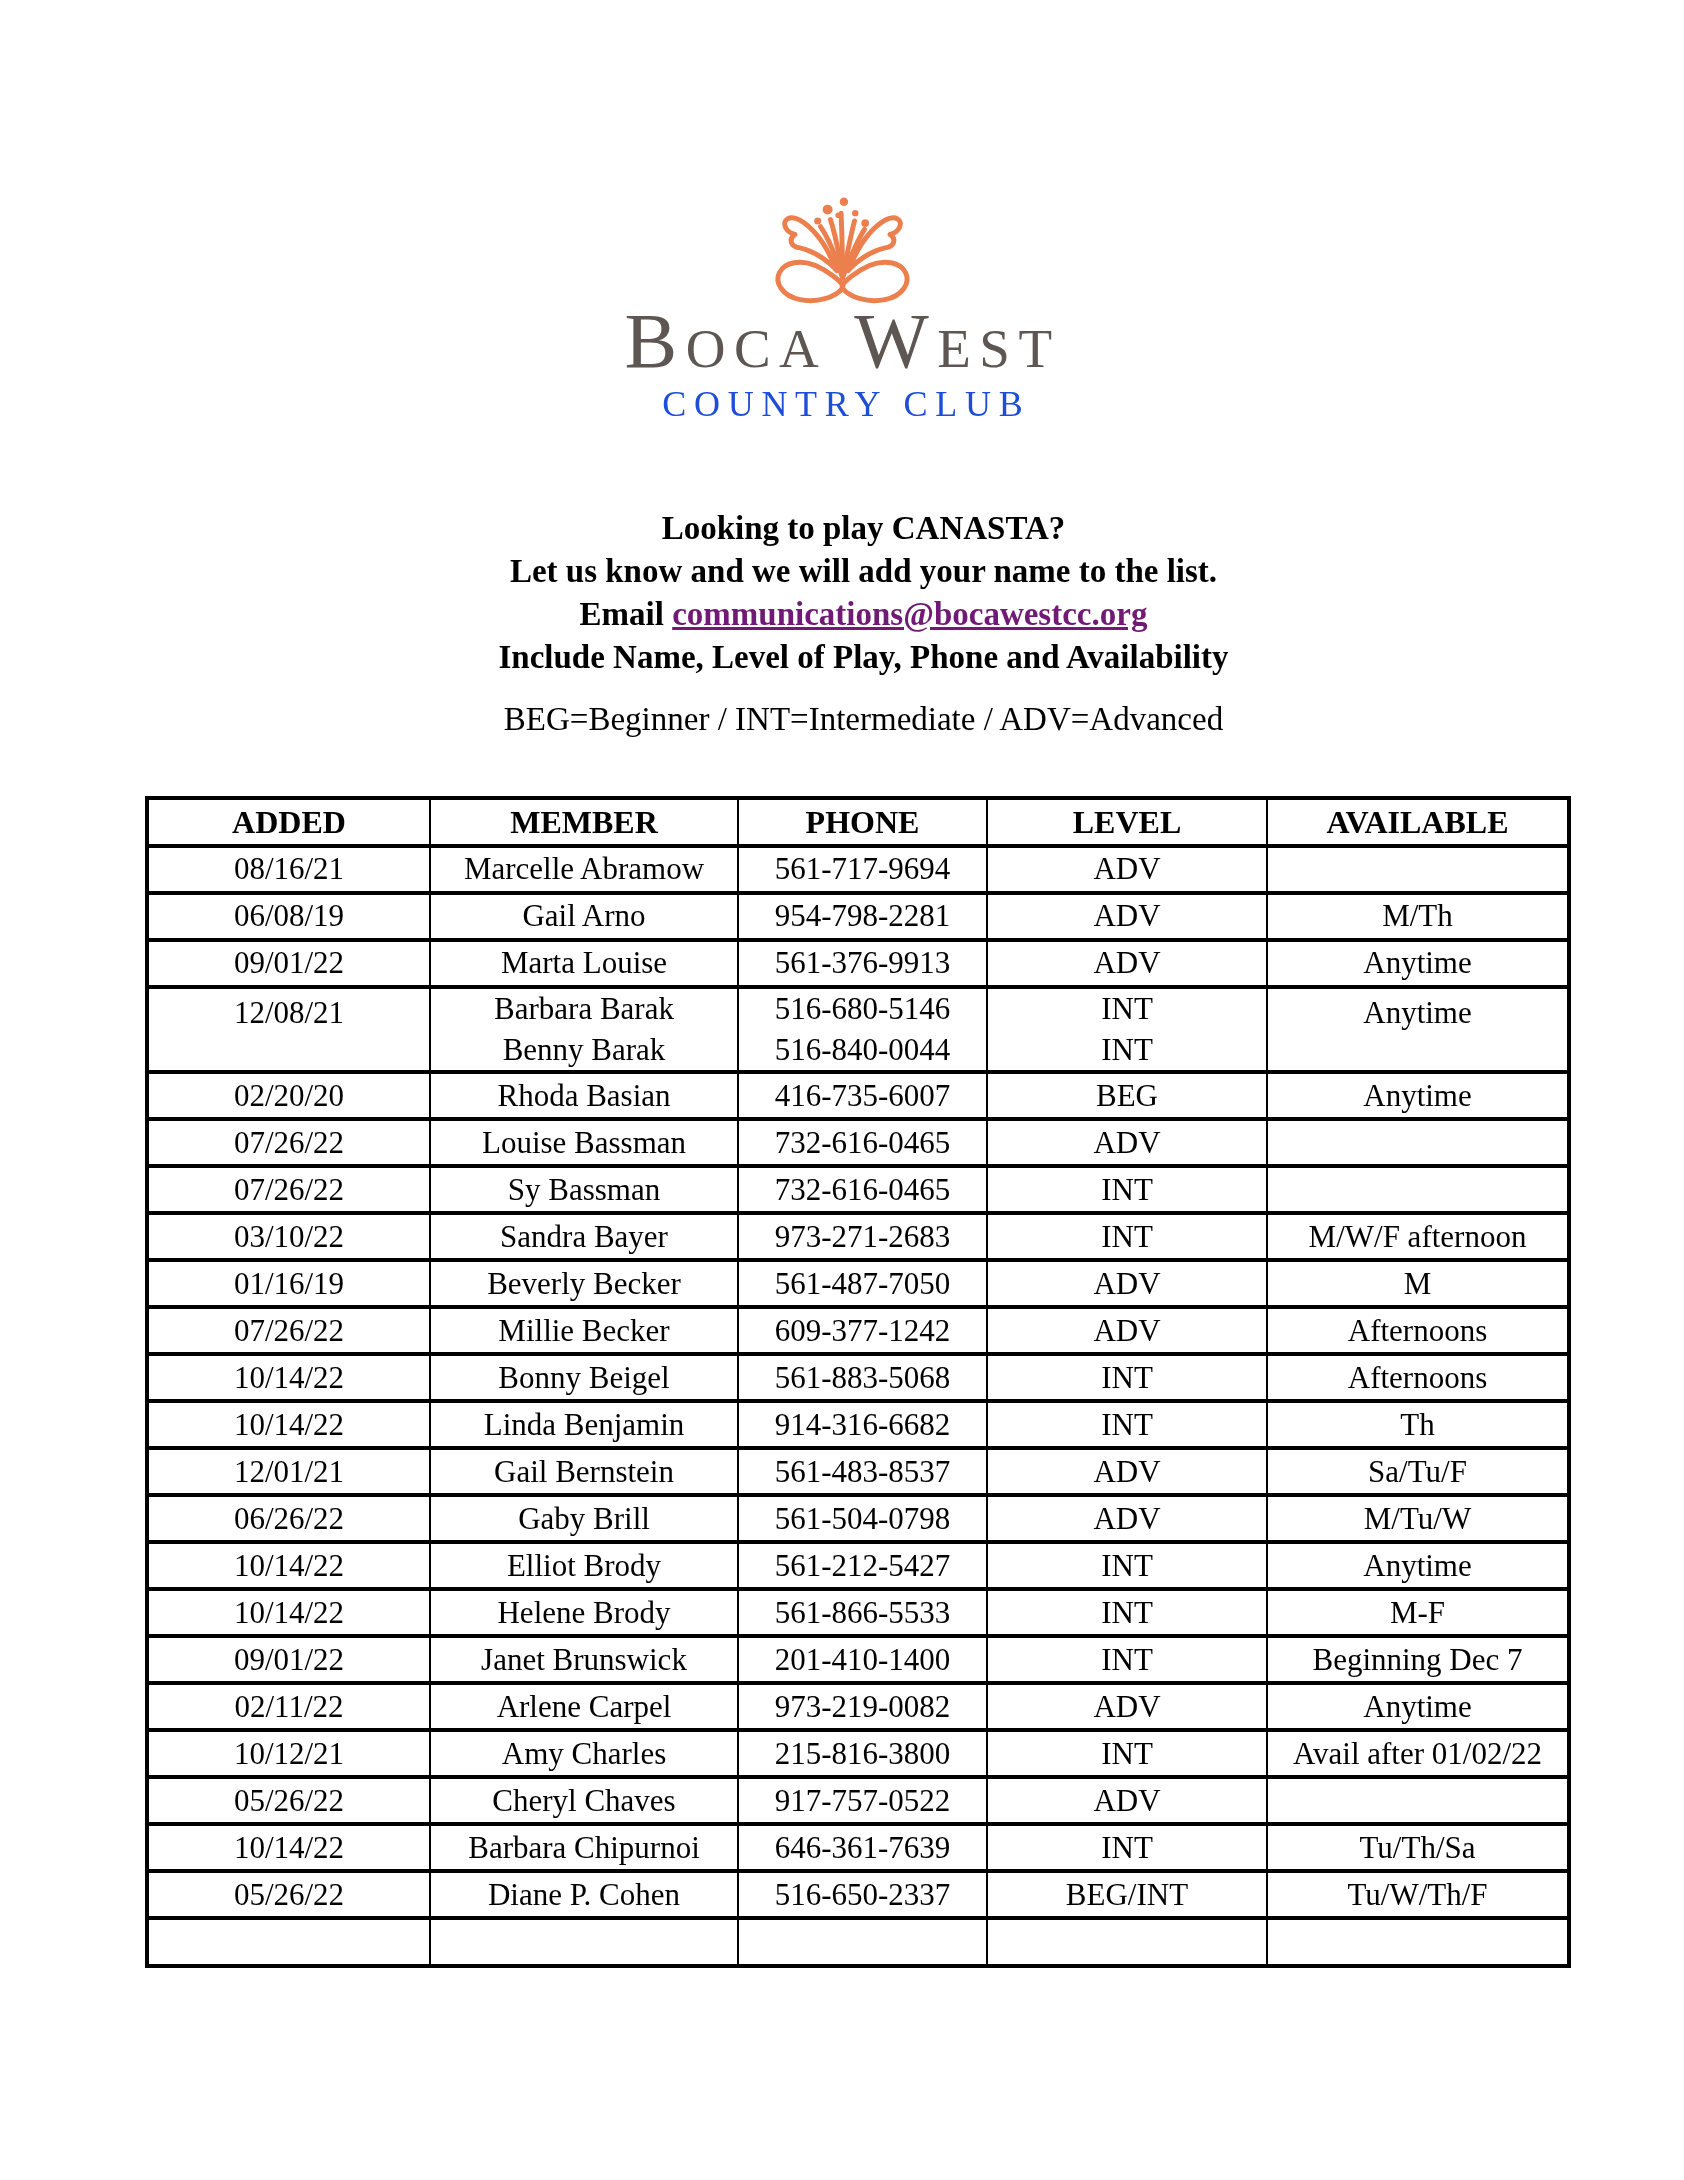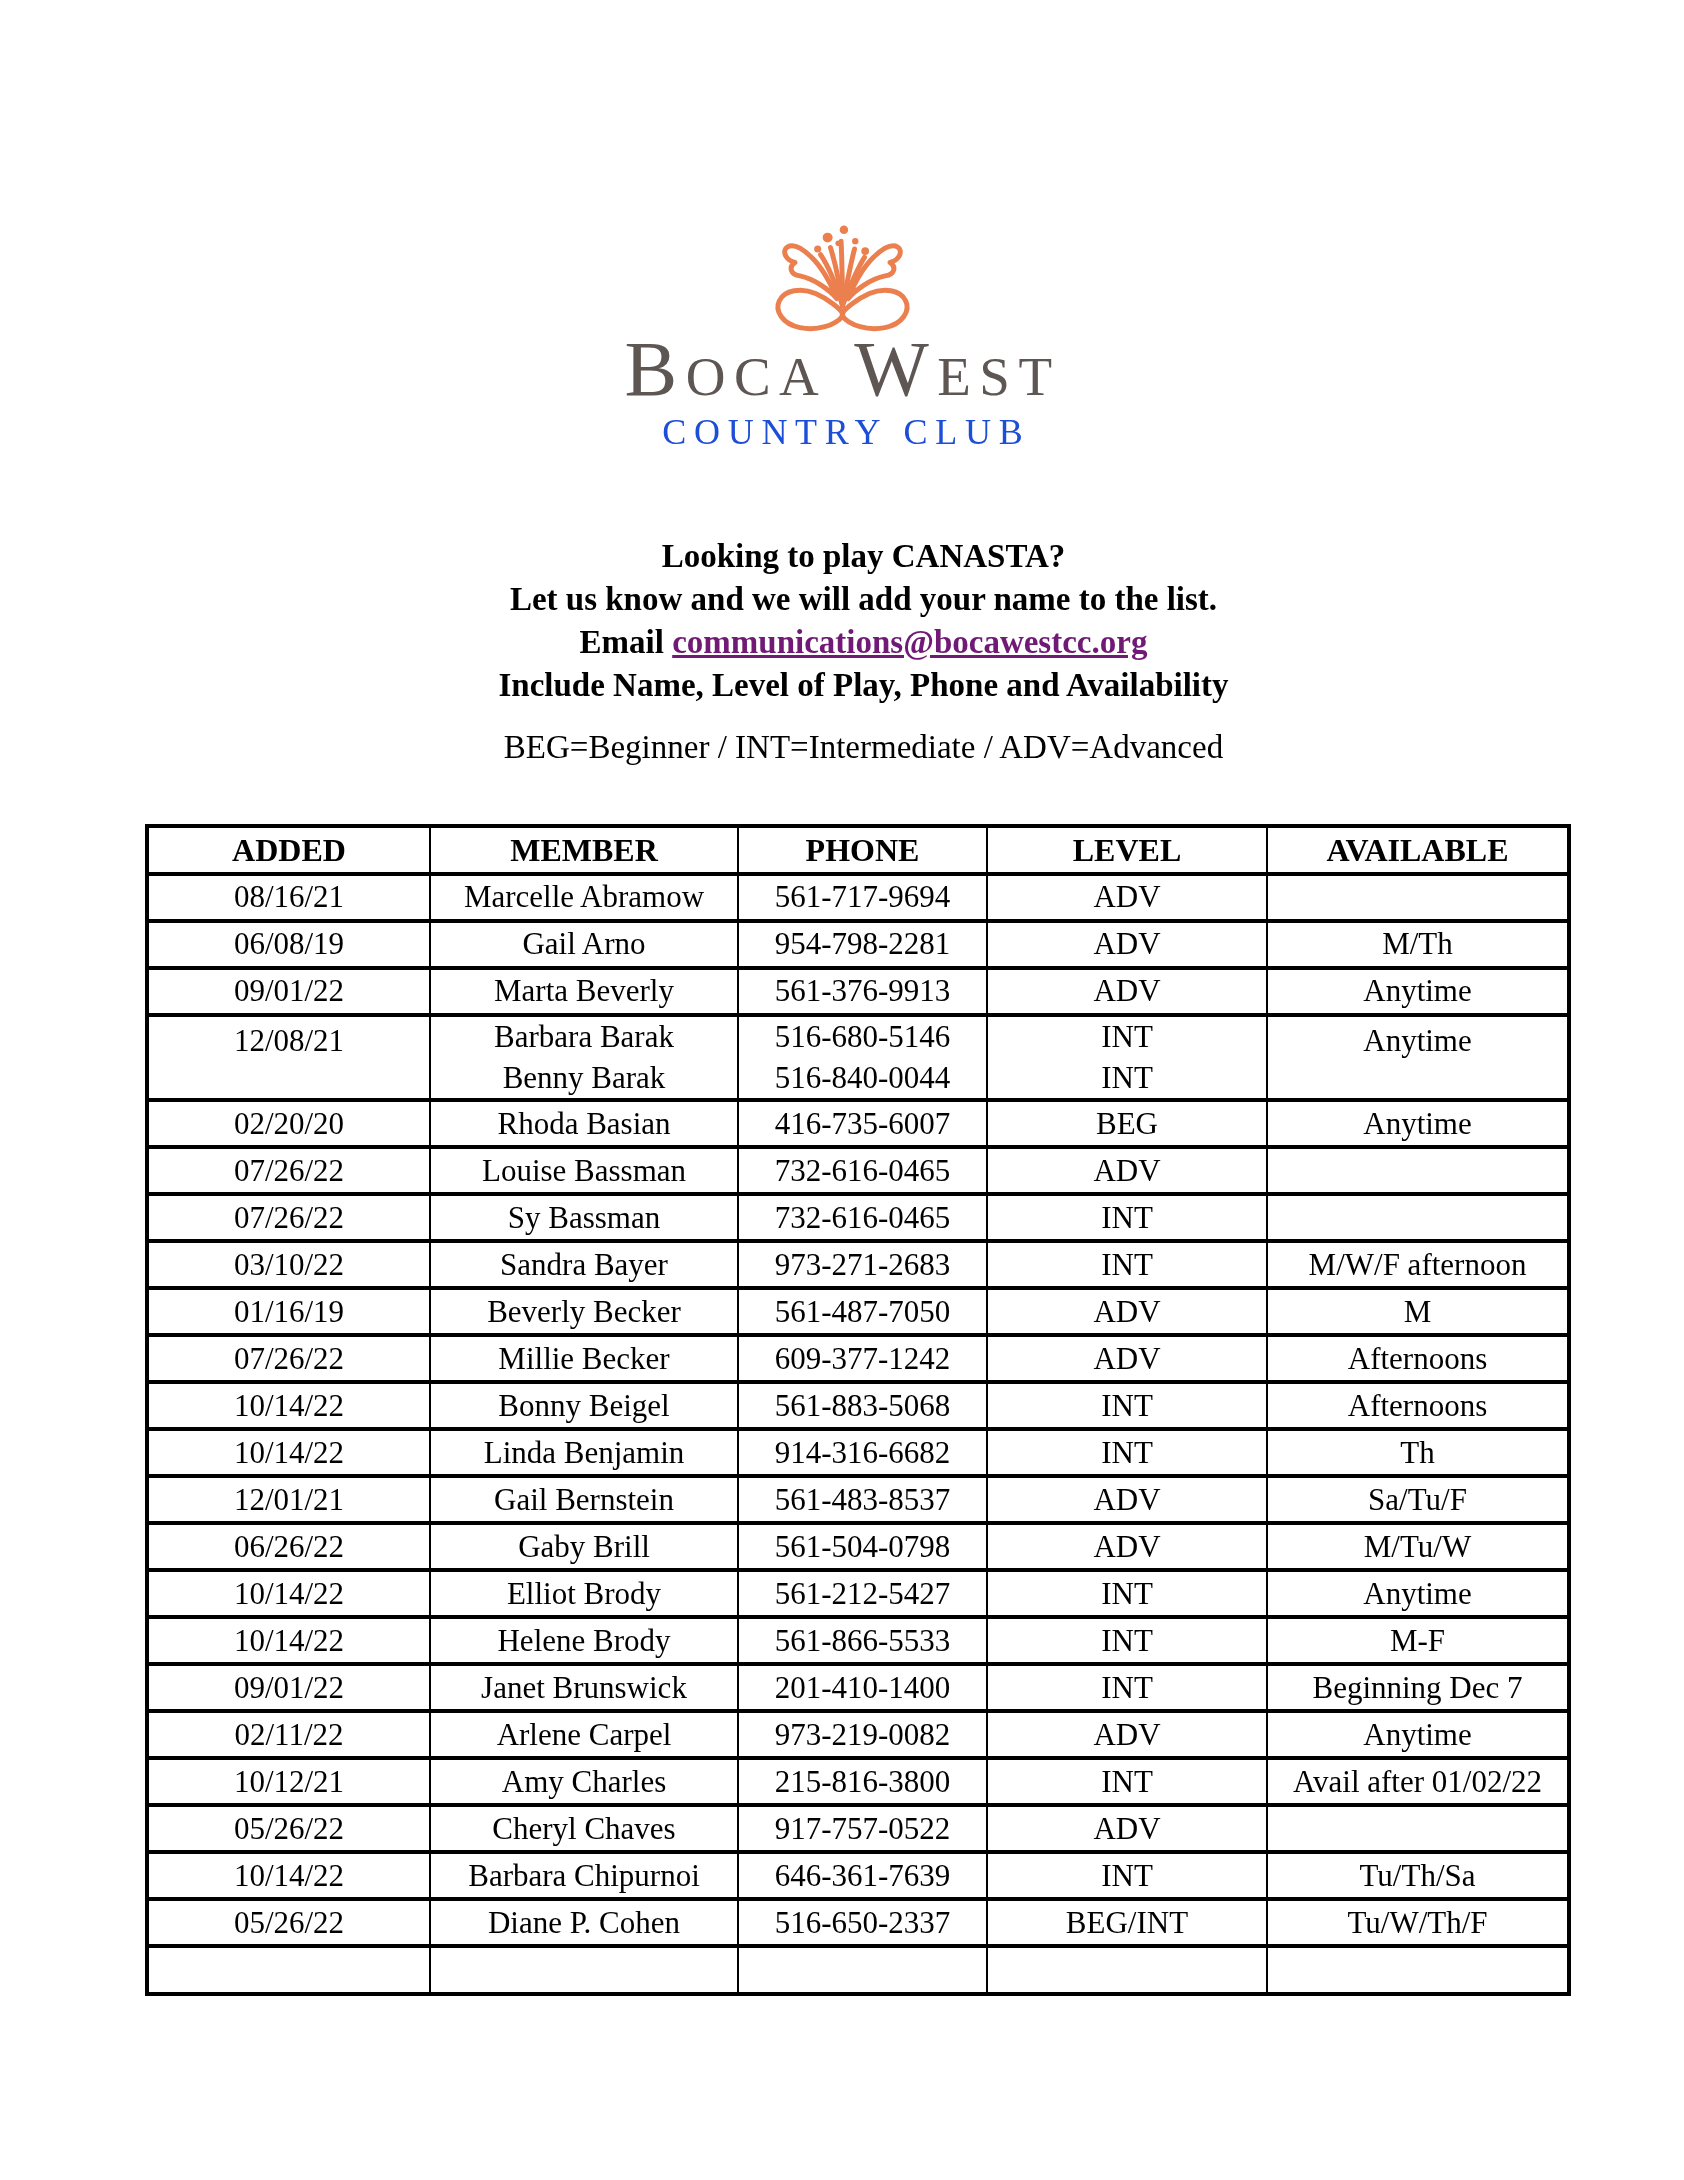--- a/index.html
+++ b/index.html
@@ -12,21 +12,20 @@
     background: #ffffff;
     font-family: "Liberation Serif", serif;
     color: #000000;
     overflow: hidden;
     position: relative;
   }
   .page {
     width: 1685px;
     height: 1737px;
     position: relative;
-    margin-top: 28px;
   }
   
   .logo-block {
     padding-top: 194px;
     display: flex;
     flex-direction: column;
     align-items: center;
     text-align: center;
   }
   .flower-svg {
@@ -195,21 +194,21 @@
           </tr>
           <tr>
             <td>06/08/19</td>
             <td>Gail Arno</td>
             <td>954-798-2281</td>
             <td>ADV</td>
             <td>M/Th</td>
           </tr>
           <tr>
             <td>09/01/22</td>
-            <td>Marta Beverly</td>
+            <td>Marta Louise</td>
             <td>561-376-9913</td>
             <td>ADV</td>
             <td>Anytime</td>
           </tr>
           <tr class="multi">
             <td class="single">12/08/21</td>
             <td>Barbara Barak<br>Benny Barak</td>
             <td>516-680-5146<br>516-840-0044</td>
             <td>INT<br>INT</td>
             <td class="single">Anytime</td>

